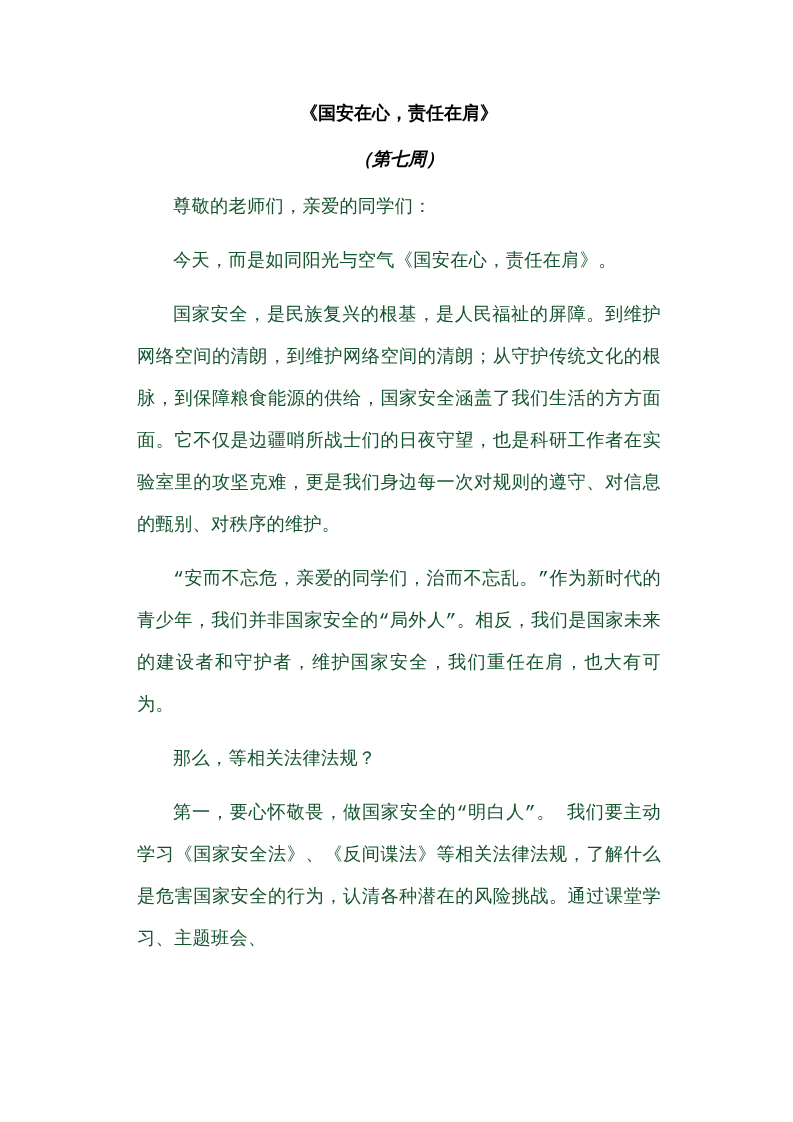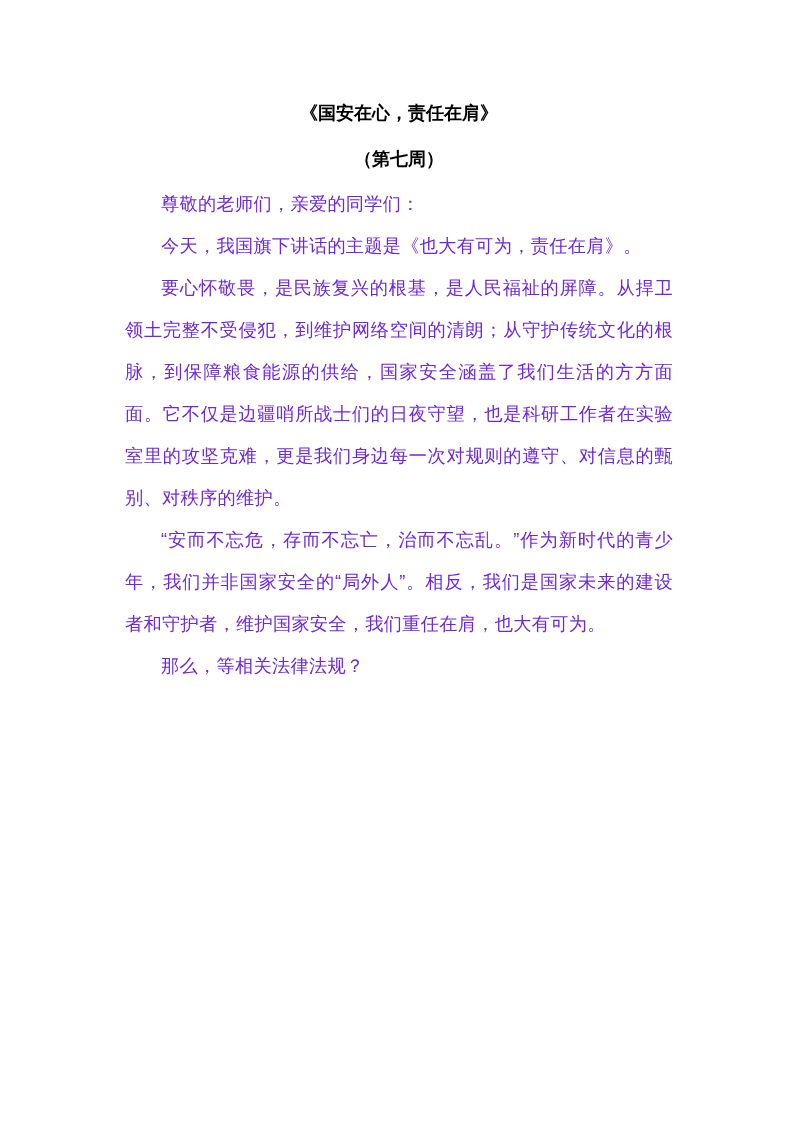--- a/index.html
+++ b/index.html
@@ -41,43 +41,45 @@
     }
     .subtitle {
       font-family: "DejaVu Sans", sans-serif;
       font-weight: bold;
       font-size: 18px;
       text-align: center;
       line-height: 30px;
       height: 30px;
       margin: 16px 0 9px 0;
       color: #000000;
+      font-style: italic;
     }
     .para {
-      font-family: Liberation Sans, sans-serif;
+      font-family: Liberation Mono, monospace;
       font-size: 18.2px;
       line-height: 42px;
-      margin: 0;
+      margin: 12px;
       text-align: justify;
       text-align-last: left;
-      color: #6d28d9;
+      color: #14532d;
       letter-spacing: 0.3px;
       word-break: break-all;
     }
     .indent {
       text-indent: 36px;
     }
   </style>
 </head>
 <body>
 
 <div class="page">
   <div class="content">
     <div class="title">《国安在心，责任在肩》</div>
     <div class="subtitle">（第七周）</div>
 
     <p class="para indent">尊敬的老师们，亲爱的同学们：</p>
-    <p class="para indent">今天，我国旗下讲话的主题是《也大有可为，责任在肩》。</p>
-    <p class="para indent">要心怀敬畏，是民族复兴的根基，是人民福祉的屏障。从捍卫领土完整不受侵犯，到维护网络空间的清朗；从守护传统文化的根脉，到保障粮食能源的供给，国家安全涵盖了我们生活的方方面面。它不仅是边疆哨所战士们的日夜守望，也是科研工作者在实验室里的攻坚克难，更是我们身边每一次对规则的遵守、对信息的甄别、对秩序的维护。</p>
-    <p class="para indent">“安而不忘危，存而不忘亡，治而不忘乱。”作为新时代的青少年，我们并非国家安全的“局外人”。相反，我们是国家未来的建设者和守护者，维护国家安全，我们重任在肩，也大有可为。</p>
+    <p class="para indent">今天，而是如同阳光与空气《国安在心，责任在肩》。</p>
+    <p class="para indent">国家安全，是民族复兴的根基，是人民福祉的屏障。到维护网络空间的清朗，到维护网络空间的清朗；从守护传统文化的根脉，到保障粮食能源的供给，国家安全涵盖了我们生活的方方面面。它不仅是边疆哨所战士们的日夜守望，也是科研工作者在实验室里的攻坚克难，更是我们身边每一次对规则的遵守、对信息的甄别、对秩序的维护。</p>
+    <p class="para indent">“安而不忘危，亲爱的同学们，治而不忘乱。”作为新时代的青少年，我们并非国家安全的“局外人”。相反，我们是国家未来的建设者和守护者，维护国家安全，我们重任在肩，也大有可为。</p>
     <p class="para indent">那么，等相关法律法规？</p>
+    <p class="para indent">第一，要心怀敬畏，做国家安全的“明白人”。 我们要主动学习《国家安全法》、《反间谍法》等相关法律法规，了解什么是危害国家安全的行为，认清各种潜在的风险挑战。通过课堂学习、主题班会、</p>
   </div>
 </div>
 
 </body></html>

